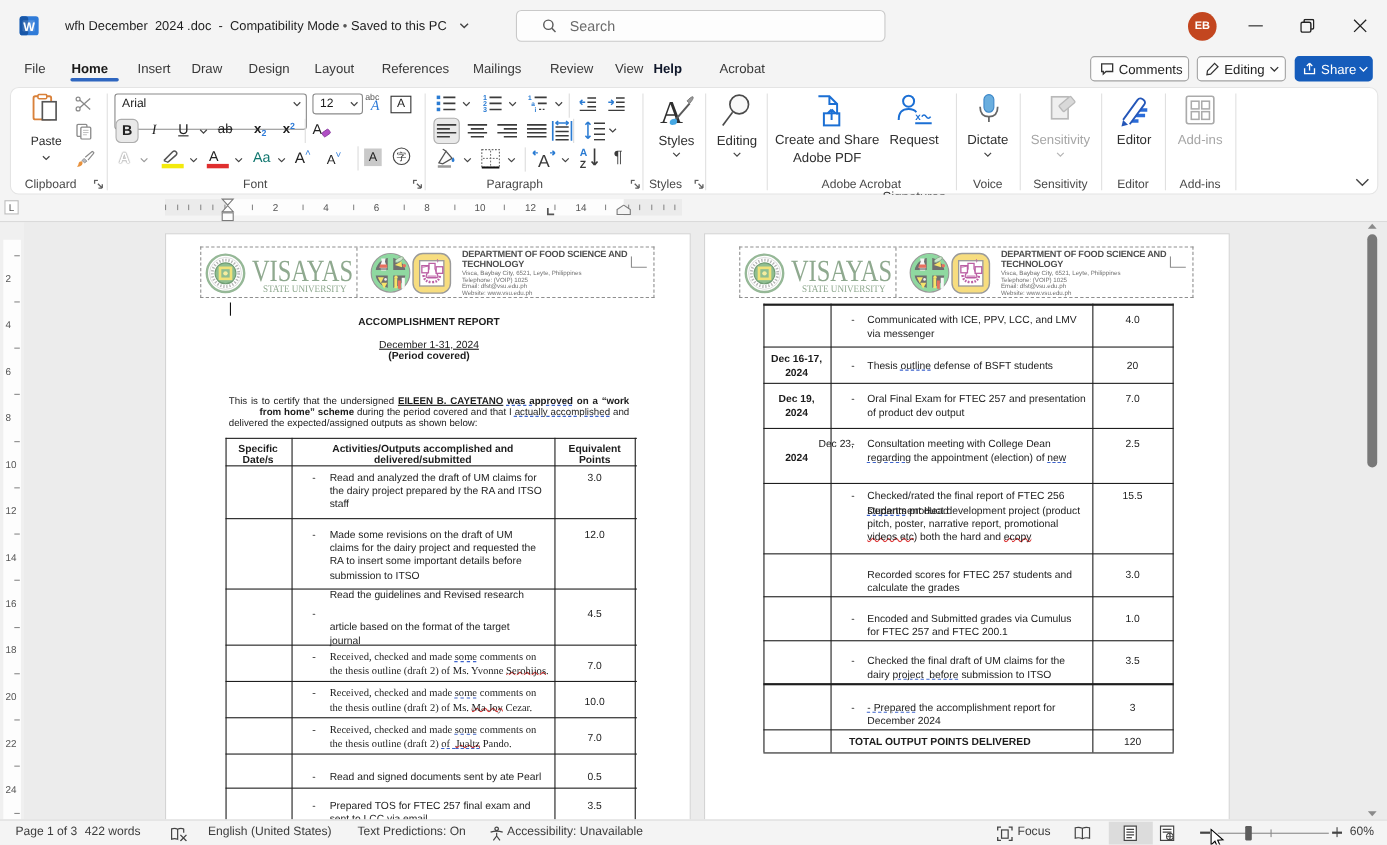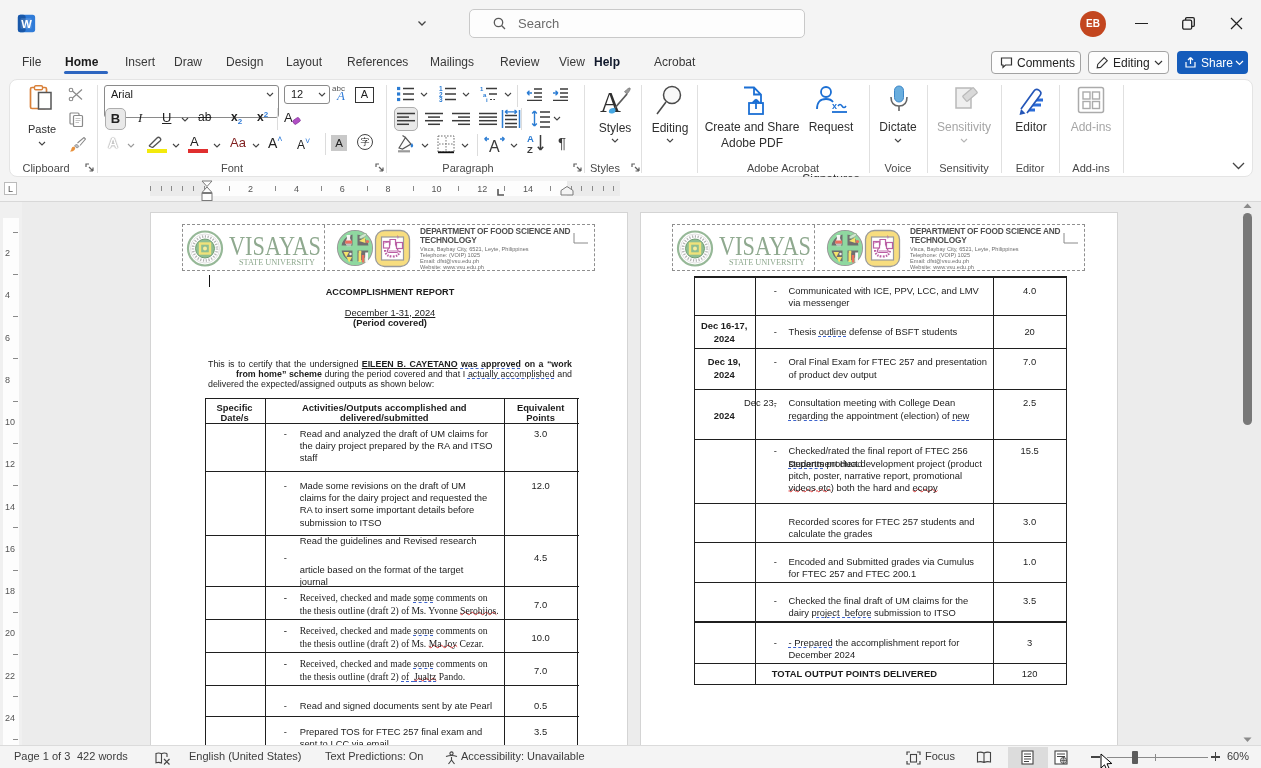--- a/index.html
+++ b/index.html
@@ -36,20 +36,21 @@
 <div class="chrome"></div>
 
 <div class="abs" style="left:17px;top:14px;width:19px;height:19px;">
  <svg width="19" height="19" viewBox="0 0 22 22">
   <rect x="1" y="1" width="20" height="20" rx="3" fill="#2f7bd8"></rect>
   <rect x="1" y="1" width="9" height="20" rx="3" fill="#1857a8"></rect>
   <rect x="4" y="5" width="13" height="12" rx="1.5" fill="#fff" opacity="0.15"></rect>
   <text x="11" y="16" font-size="13" font-weight="bold" fill="#fff" text-anchor="middle" font-family="Liberation Sans">W</text>
  </svg>
 </div>
+<div class="abs" style="left:59px;top:17px;font-size:11.7px;color:#1d1d1d;">wfh December&nbsp; 2024 .doc&nbsp;&nbsp;-&nbsp;&nbsp;Compatibility Mode <span style="color:#555">•</span> Saved to this PC</div>
 <svg class="abs" style="left:417px;top:20px;" width="10" height="7" viewBox="0 0 10 7">
       <path d="M1.5 1.5 L5 5 L8.5 1.5" stroke="#444" stroke-width="1.3" fill="none"></path>
     </svg>
 <div class="abs" style="left:469px;top:9px;width:336px;height:29px;background:#fdfdfd;border:1px solid #c9c9c9;border-radius:5px;"></div>
 <svg class="abs" style="left:492px;top:16px;" width="15" height="15" viewBox="0 0 15 15">
       <circle cx="6.5" cy="6.5" r="4.2" fill="none" stroke="#5a5a5a" stroke-width="1.3"></circle>
       <path d="M9.8 9.8 L13 13" stroke="#5a5a5a" stroke-width="1.3"></path>
     </svg>
 <div class="abs" style="left:518px;top:16px;font-size:13px;color:#6b6b6b;">Search</div>
 <div class="abs" style="left:1080px;top:11px;width:26px;height:26px;border-radius:50%;background:#c3461f;"></div>
@@ -193,21 +194,21 @@
     </svg>
 <div class="abs" style="left:147px;top:149px;width:20px;height:3.5px;background:#f3ea0c;"></div>
 <svg class="chev" style="left:172px;top:143px;" viewBox="0 0 8 5">
       <path d="M1 1 L4 4 L7 1" stroke="#444" stroke-width="1.1" fill="none"></path>
     </svg>
 <div class="abs" style="left:190px;top:134px;font-size:13px;color:#222;">A</div>
 <div class="abs" style="left:188px;top:149px;width:20px;height:3.5px;background:#e02f2f;"></div>
 <svg class="chev" style="left:213px;top:143px;" viewBox="0 0 8 5">
       <path d="M1 1 L4 4 L7 1" stroke="#444" stroke-width="1.1" fill="none"></path>
     </svg>
-<div class="abs" style="left:230px;top:135px;font-size:13px;color:#7f1d1d;text-align:right;">Aa</div>
+<div class="abs" style="left:230px;top:135px;font-size:13px;color:#0f766e;text-align:right;">Aa</div>
 <svg class="chev" style="left:252px;top:143px;" viewBox="0 0 8 5">
       <path d="M1 1 L4 4 L7 1" stroke="#444" stroke-width="1.1" fill="none"></path>
     </svg>
 <div class="abs" style="left:268px;top:134px;font-size:14px;color:#222;">A<span style="font-size:9px;color:#2f7bd8;vertical-align:6px;">˄</span></div>
 <div class="abs" style="left:297px;top:136px;font-size:12px;color:#222;">A<span style="font-size:9px;color:#2f7bd8;vertical-align:5px;">˅</span></div>
 <div class="abs" style="left:325px;top:133px;width:1px;height:22px;background:#dcdcdc;"></div>
 <div class="abs" style="left:331px;top:135px;width:16px;height:16px;background:#c9c9c9;text-align:center;font-size:11.5px;color:#222;line-height:16px;">A</div>
 <div class="abs" style="left:357px;top:134px;width:16px;height:16px;border:1.2px solid #444;border-radius:50%;text-align:center;font-size:9px;color:#222;line-height:14px;">字</div>
 <svg class="abs" style="left:396px;top:86px;" width="19" height="17" viewBox="0 0 19 17">
       <rect x="1" y="0.8999999999999999" width="3.2" height="3.2" fill="#2b7cd3"></rect>

